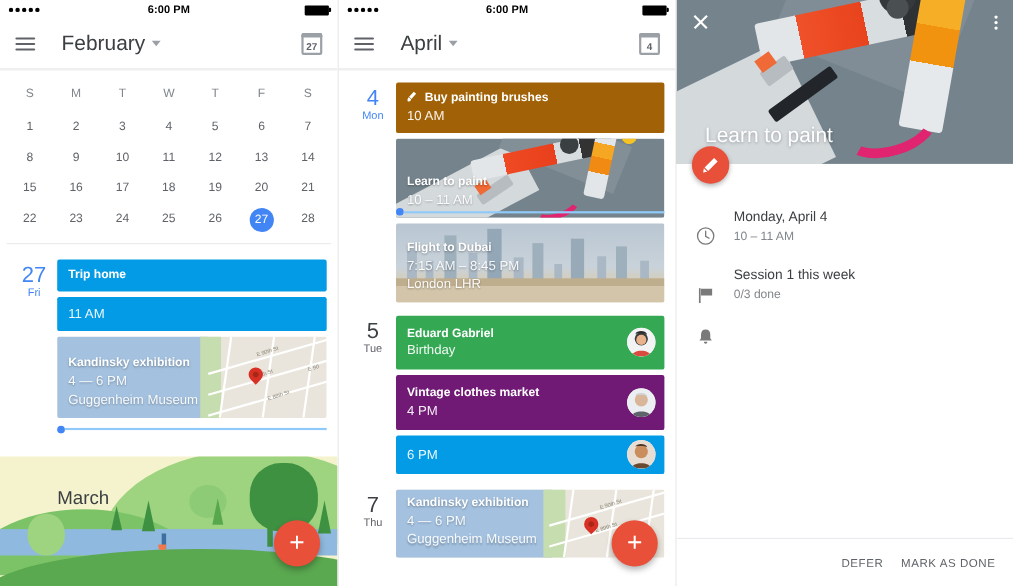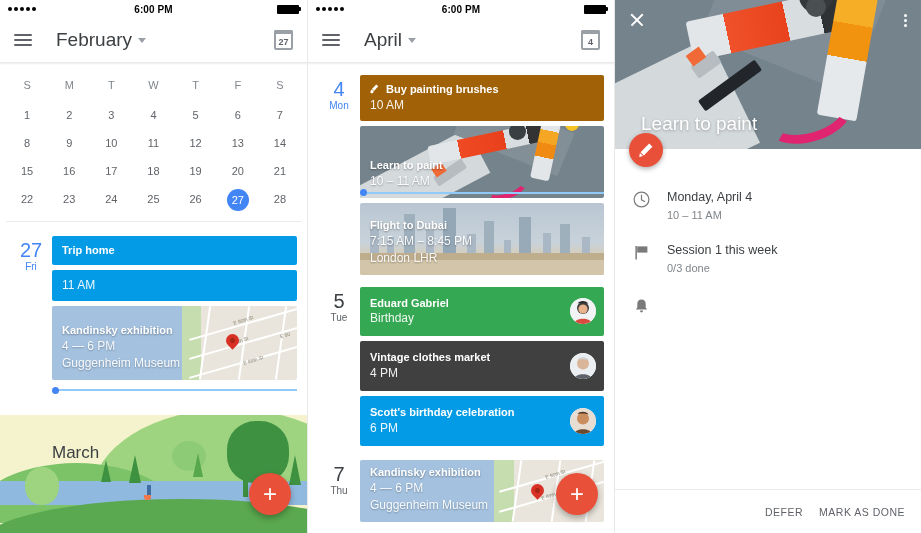--- a/index.html
+++ b/index.html
@@ -100,21 +100,21 @@
 
   .ev {
     border-radius: 2px; padding: 7px 10px; color: #fff; position: relative;
     overflow: hidden; cursor: pointer;
   }
   .ev .t { font-size: 11px; font-weight: bold; line-height: 1.35; }
   .ev .s { font-size: 12px; line-height: 1.4; opacity: .92; }
   .ev.blue { background: #039be5; }
   .ev.brightblue { background: #a16207; }
   .ev.green { background: #34a853; }
-  .ev.olive { background: #404040; }
+  .ev.olive { background: #701a75; }
 
   .ev.img { padding: 0; height: 66px; display: flex; align-items: flex-end; }
   .ev.img .txt { position: relative; z-index: 2; padding: 0 10px 8px; }
   .ev.img .txt .t { text-shadow: 0 1px 2px rgba(0,0,0,.35); }
   .ev.img .txt .s { text-shadow: 0 1px 2px rgba(0,0,0,.35); }
 
   .ev .avatar {
     position: absolute; right: 8px; top: 50%; transform: translateY(-50%);
     width: 26px; height: 26px; border-radius: 50%; overflow: hidden;
     background: #f1f3f4; z-index: 3;
@@ -193,21 +193,21 @@
     font-size: 19px; color: #fff; text-shadow: 0 1px 3px rgba(0,0,0,.3);
   }
   .edit-fab {
     position: absolute; left: 14px; bottom: -18px; width: 34px; height: 34px;
     border-radius: 50%; background: #e8503a; z-index: 8;
     display: flex; align-items: center; justify-content: center;
     box-shadow: 0 2px 5px rgba(0,0,0,.3); cursor: pointer;
   }
 
   .detail-list { padding: 30px 0 0; }
-  .d-row { display: flex; padding: 9px 18px; align-items: flex-start; }
+  .d-row { display: flex; padding: 9px 18px; align-items: flex-end; }
   .d-ico { width: 34px; flex: 0 0 34px; padding-top: 3px; color: #5f6368; }
   .d-txt .t { font-size: 12.5px; color: #3c4043; line-height: 1.5; }
   .d-txt .s { font-size: 11px; color: #80868b; line-height: 1.5; }
 
   .d-actions {
     position: absolute; left: 0; right: 0; bottom: 0; height: 44px;
     border-top: 1px solid #e8eaed; display: flex; align-items: center;
     justify-content: flex-end; gap: 16px; padding: 0 16px;
   }
   .d-actions button {
@@ -492,21 +492,20 @@
               <svg width="26" height="26" viewBox="0 0 26 26">
                 <circle cx="13" cy="13" r="13" fill="#eceff1"></circle>
                 <circle cx="13" cy="10.5" r="6" fill="#d9b69a"></circle>
                 <path d="M4 26 C5 19.5 21 19.5 22 26 Z" fill="#5d6369"></path>
                 <path d="M7.5 6.5 C9 3.5 17 3.5 18.5 7 C16 6 10 6 7.5 6.5Z" fill="#cfd3d6"></path>
               </svg>
             </div>
           </div>
 
           <div class="ev blue" style="padding:9px 10px">
-            <div class="t">Scott's birthday celebration</div>
             <div class="s">6 PM</div>
             <div class="avatar">
               <svg width="26" height="26" viewBox="0 0 26 26">
                 <circle cx="13" cy="13" r="13" fill="#e8ddd2"></circle>
                 <circle cx="13" cy="10.5" r="6" fill="#c98d5e"></circle>
                 <path d="M4 26 C5 19.5 21 19.5 22 26 Z" fill="#6b4a32"></path>
                 <path d="M7.5 6 C9 2.8 17 2.8 18.5 6.5 C16 5.2 10 5.2 7.5 6Z" fill="#4a3526"></path>
               </svg>
             </div>
           </div>

